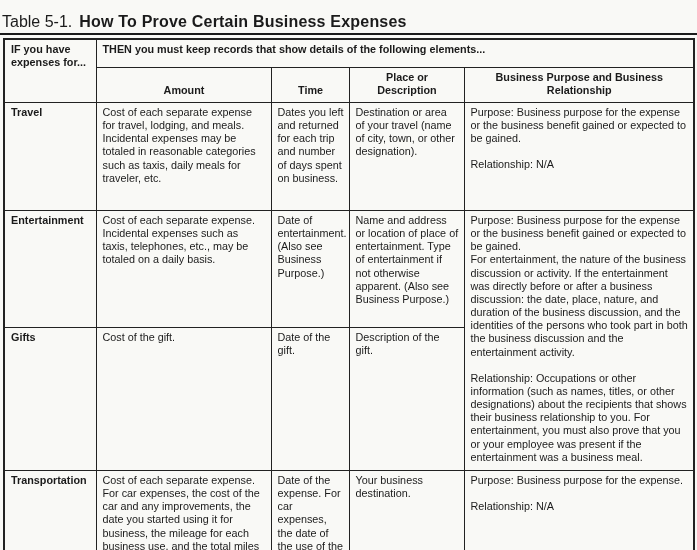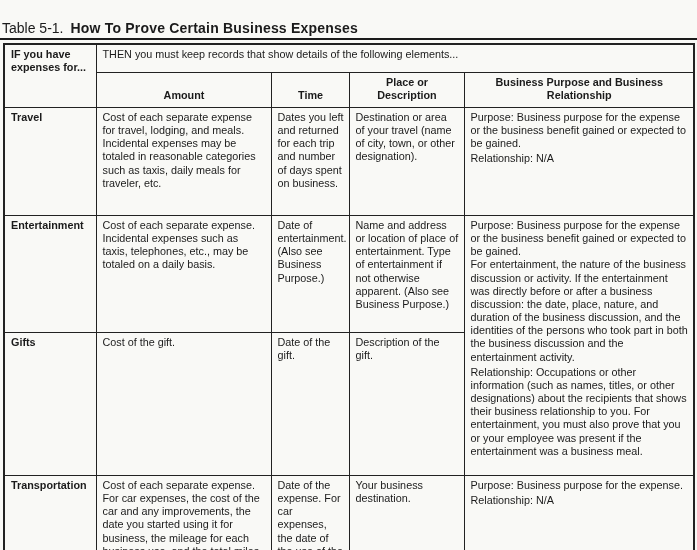--- a/index.html
+++ b/index.html
@@ -2,48 +2,48 @@
 <html><head>
 <meta charset="utf-8">
 <style>
   html,body { margin:0; padding:0; background:#f5f5f2; }
   .page {
     position:relative; width:697px; height:550px;
     background:#f9f9f6; color:#1b1b1b;
     font-family:"Liberation Sans","DejaVu Sans",sans-serif;
     overflow:hidden; box-sizing:border-box;
   }
-  .title-line { padding:20px 0 1px 2px; font-size:14px; white-space:nowrap; }
+  .title-line { padding:13px 0 1px 2px; font-size:16px; white-space:nowrap; }
   .title-prefix { font-weight:normal; }
   .title-main { font-weight:bold; margin-left:7px; letter-spacing:0.2px; }
   .title-rule { height:2px; background:#1b1b1b; margin-top:1px; }
 
   table.exp {
     border-collapse:collapse; table-layout:fixed;
     width:690px; margin:3px 0 0 3px;
     font-size:10.8px; line-height:1.22;
     border:2px solid #222;
   }
   table.exp th, table.exp td {
     border:1.5px solid #222;
     padding:3px 5px 3px 6px;
     vertical-align:top; text-align:left;
     overflow:hidden; box-sizing:border-box;
   }
   th.if-cell { font-weight:bold; vertical-align:top; }
-  th.then-cell { font-weight:normal; text-align:center; vertical-align:middle; }
+  th.then-cell { font-weight:bold; text-align:center; vertical-align:middle; }
   tr.hdr2 th { font-weight:bold; text-align:center; vertical-align:bottom; padding-bottom:5px;margin-top:36px; }
   td.lbl { font-weight:bold; }
   tr.r-hdr1 { height:28px;padding-left:12px; }
   tr.r-hdr2 { height:32px; }
   tr.r-travel { height:108px; }
   tr.r-ent { height:117px; }
   tr.r-gifts { height:143px;margin-top:8px; }
   tr.r-trans { height:100px; }
-  .para + .para { margin-top:2px; }
+  .para + .para { margin-top:13px; }
   .u { }
   .i { }
 </style>
 </head>
 <body>
 
 <div class="page">
 
   <div class="title-line">
     <span class="title-prefix">Table 5-1.</span><span class="title-main">How To Prove Certain Business Expenses</span>

